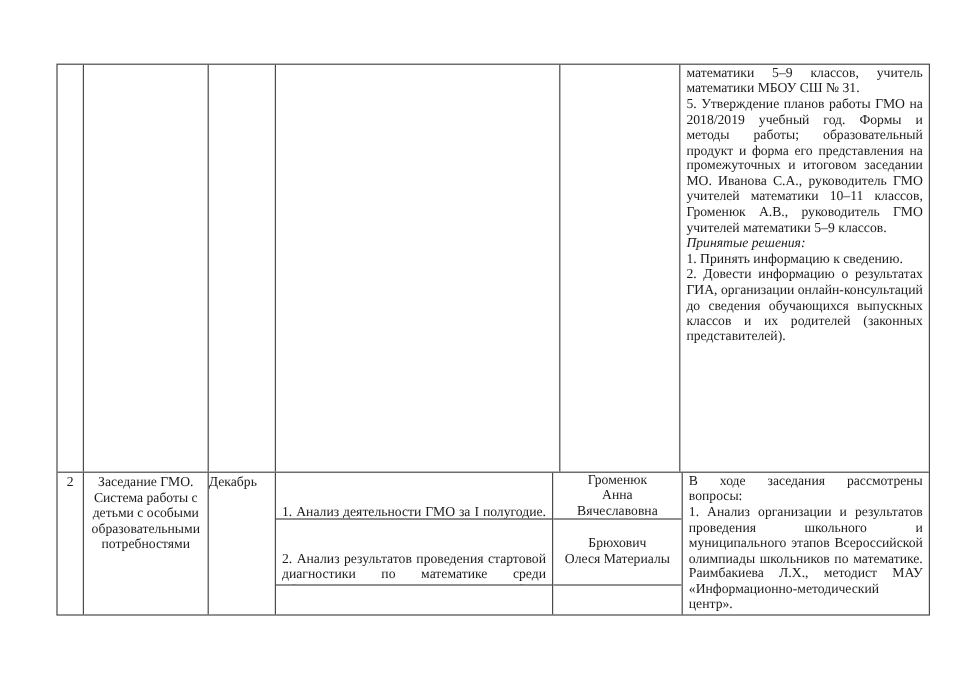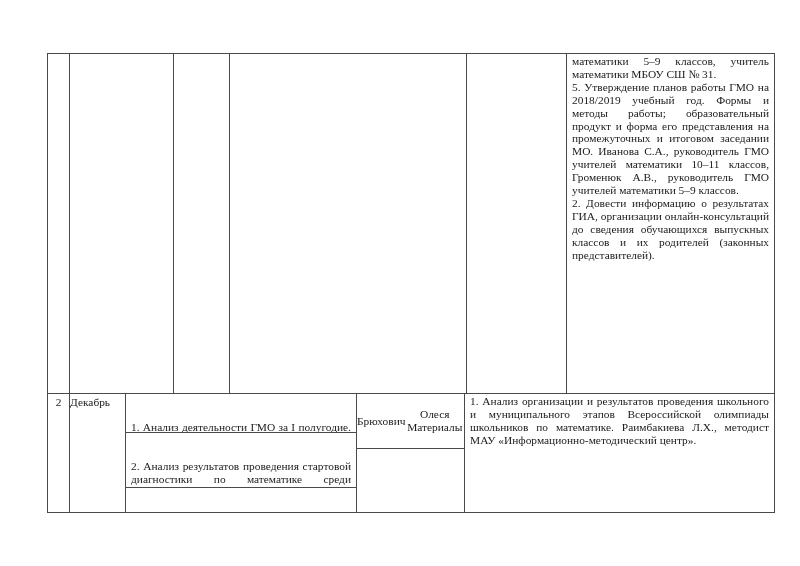--- a/index.html
+++ b/index.html
@@ -53,68 +53,79 @@
     overflow: hidden;
   }
   .subcell.divided { border-bottom: 1px solid #4a4a4a; }
   .q-sub { padding: 1px 5px 0 5px; text-align: justify; white-space: pre-wrap; }
   .q-sub p { margin: 0; white-space: pre-wrap; }
   .s-sub { text-align: center; }
   .s-sub .name-line { display: block; }
   .sub-h1 { height: 39px; }
   .sub-h2 { height: 55px; }
   .sub-h3 { height: 24px; }
-  .v-center { display: flex; flex-direction: row; align-items: center; justify-content: center; }
+  .v-center { display: flex; flex-direction: column; align-items: center; justify-content: center; }
 </style>
 </head>
 <body>
 
 <div class="page">
   <div class="doc-table">
 
     <div class="trow r1">
       <div class="tcell c-num"></div>
       <div class="tcell c-topic"></div>
       <div class="tcell c-date"></div>
       <div class="tcell c-quest"></div>
       <div class="tcell c-speak"></div>
       <div class="tcell last notes-cell">
         <p>математики 5–9 классов, учитель математики МБОУ СШ № 31.</p>
         <p>5. Утверждение планов работы ГМО на 2018/2019 учебный год. Формы и методы работы; образовательный продукт и форма его представления на промежуточных и итоговом заседании МО. Иванова С.А., руководитель ГМО учителей математики 10–11 классов, Громенюк А.В., руководитель ГМО учителей математики 5–9 классов.</p>
+        <p class="italic">Принятые решения:</p>
+        <p>1. Принять информацию к сведению.</p>
         <p>2. Довести информацию о результатах ГИА, организации онлайн-консультаций до сведения обучающихся выпускных классов и их родителей (законных представителей).</p>
       </div>
     </div>
 
     <div class="trow r2">
       <div class="tcell c-num">
         <span>2</span>
+      </div>
+      <div class="tcell c-topic">
+        <span>Заседание ГМО. Система работы с детьми с особыми образовательными потребностями</span>
       </div>
       <div class="tcell c-date">
         <span>Декабрь</span>
       </div>
 
       <div class="tcell c-quest">
         <div class="subcell divided sub-h1 q-sub">
           <p>1. Анализ деятельности ГМО за I полугодие. Корректировка плана  работы.</p>
         </div>
         <div class="subcell divided sub-h2 q-sub">
           <p>2. Анализ результатов проведения стартовой диагностики по математике среди обучающихся 5 классов в 2018/19 учебном году</p>
         </div>
         <div class="subcell sub-h3 q-sub">
           
         </div>
       </div>
 
       <div class="tcell c-speak">
+        <div class="subcell divided sub-h1 s-sub">
+          <span class="name-line">Громенюк</span>
+          <span class="name-line">Анна</span>
+          <span class="name-line">Вячеславовна</span>
+        </div>
         <div class="subcell divided sub-h2 s-sub v-center">
           <span class="name-line">Брюхович</span>
           <span class="name-line">Олеся Материалы</span>
         </div>
         <div class="subcell sub-h3 s-sub"></div>
       </div>
 
       <div class="tcell last notes-cell">
+        <p>В ходе заседания рассмотрены вопросы:</p>
         <p>1. Анализ организации и результатов проведения школьного и муниципального этапов Всероссийской олимпиады школьников по математике. Раимбакиева Л.Х., методист МАУ «Информационно-методический центр».</p>
       </div>
     </div>
 
   </div>
 </div>
 
 </body></html>

